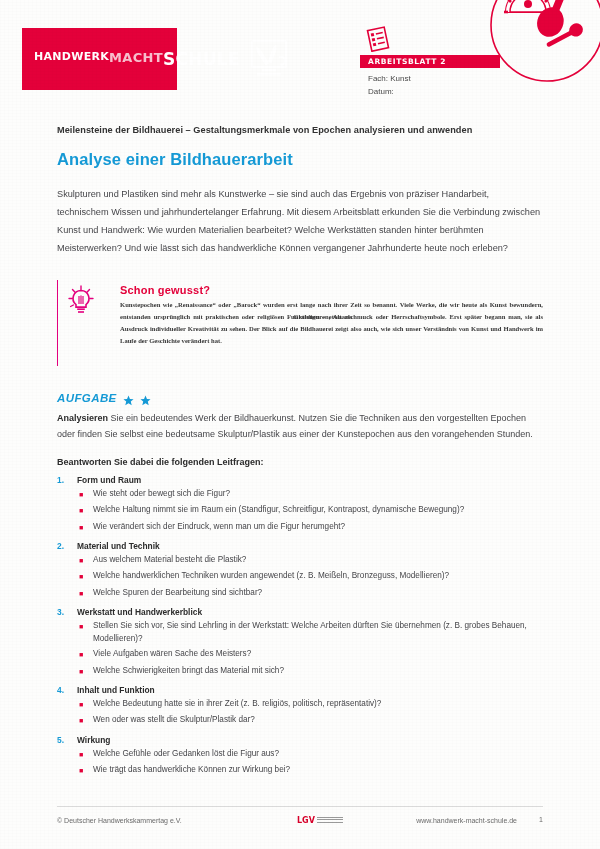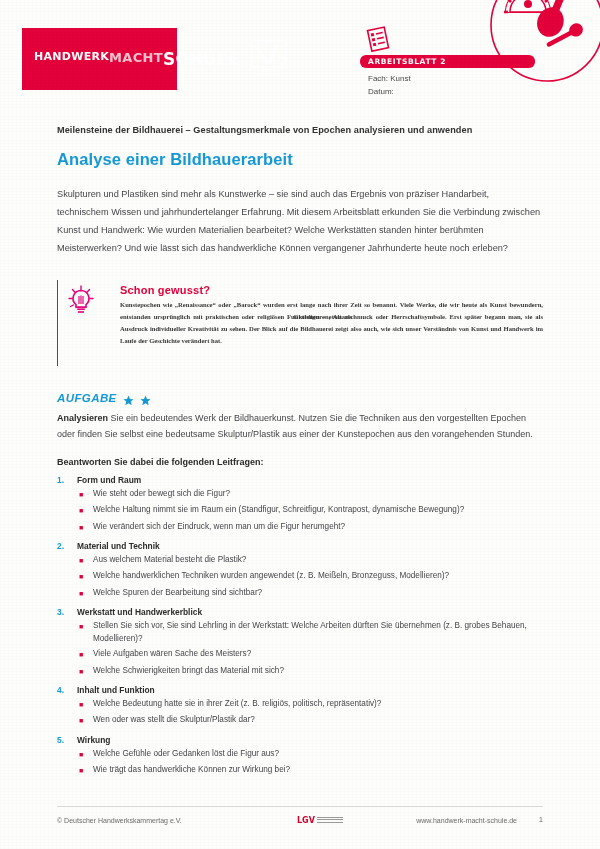--- a/index.html
+++ b/index.html
@@ -77,33 +77,32 @@
     position: absolute;
     left: 6px;
     top: -6px;
     width: 26px;
     height: 26px;
   }
   .ab-bar {
     position: absolute;
     left: 0px;
     top: 23px;
-    width: 175px;
+    width: 140px;
     height: 13px;
     background: #e4003a;
     color: #ffffff;
     font-size: 7.5px;
     font-weight: bold;
     letter-spacing: 0.6px;
     display: flex;
     align-items: center;
     padding-left: 8px;
     box-sizing: border-box;
     font-family: "DejaVu Sans", sans-serif;
-    border-radius: 6px;
   }
   .ab-field {
     position: absolute;
     left: 8px;
     font-size: 8px;
     color: #4a4a4a;
   }
   .ab-f1 { top: 42px; }
   .ab-f2 { top: 55px; }
 

